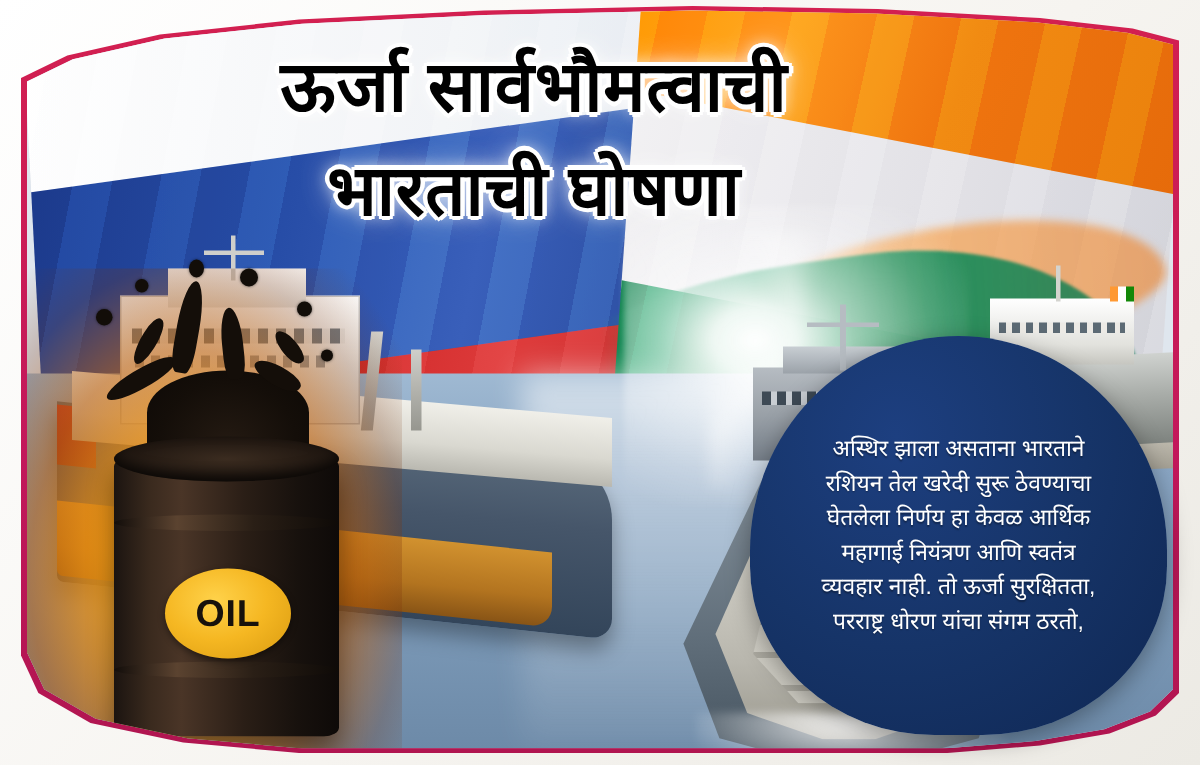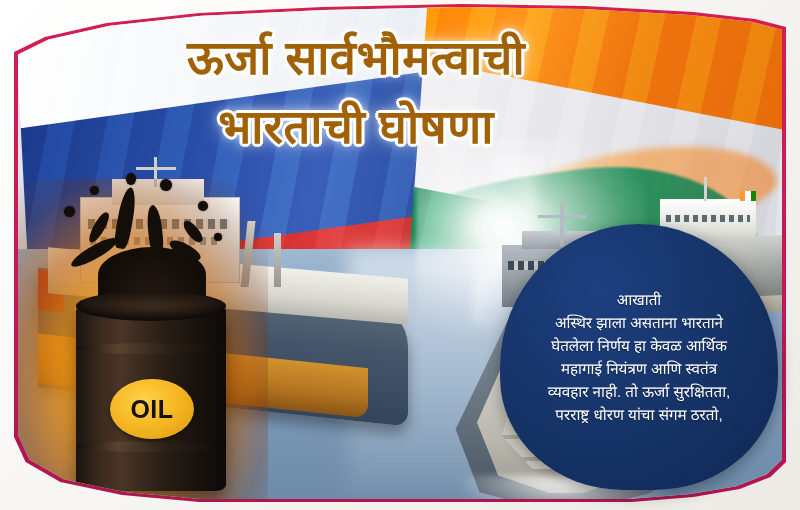--- a/index.html
+++ b/index.html
@@ -188,21 +188,21 @@
   .b-label{position:absolute;left:34px;top:88px;width:84px;height:60px;
     background:radial-gradient(ellipse at 40% 35%, #ffd24a 0%, #f5b722 48%, #d99a10 100%);
     border-radius:50%;display:flex;align-items:center;justify-content:center;
     box-shadow:0 2px 5px rgba(0,0,0,.45);}
   .b-label span{font-family:"Liberation Sans",sans-serif;font-weight:700;font-size:25px;color:#17110c;letter-spacing:.5px;}
 
   
   .title{
     position:absolute;left:0;top:34px;width:712px;text-align:center;
     font-family:"Liberation Sans","DejaVu Sans",sans-serif;
-    font-weight:700;font-size:47px;line-height:1.04;color:#a16207;
+    font-weight:700;font-size:47px;line-height:1.04;color:#000000;
     letter-spacing:.5px;
     text-shadow:
       -2px -2px 0 #fff, 2px -2px 0 #fff, -2px 2px 0 #fff, 2px 2px 0 #fff,
       -3px 0 0 #fff, 3px 0 0 #fff, 0 -3px 0 #fff, 0 3px 0 #fff,
       0 0 10px rgba(255,255,255,.95), 0 0 20px rgba(255,255,255,.8);
   }
   .title .l2{display:block;margin-top:20px;}
 
   
   .oval{
@@ -327,22 +327,22 @@
 
   </div>
 
   <div class="title">
     <span class="l1">ऊर्जा सार्वभौमत्वाची</span>
     <span class="l2">भारताची घोषणा</span>
   </div>
 
   <div class="oval">
     <div class="oval-text">
-      <div>आखाती</div>
       <div>अस्थिर झाला असताना भारताने</div>
+      <div>रशियन तेल खरेदी सुरू ठेवण्याचा</div>
       <div>घेतलेला निर्णय हा केवळ आर्थिक</div>
       <div>महागाई नियंत्रण आणि स्वतंत्र</div>
       <div>व्यवहार नाही. तो ऊर्जा सुरक्षितता,</div>
       <div>परराष्ट्र धोरण यांचा संगम ठरतो,</div>
     </div>
   </div>
 
 </div>
 
 </body></html>

